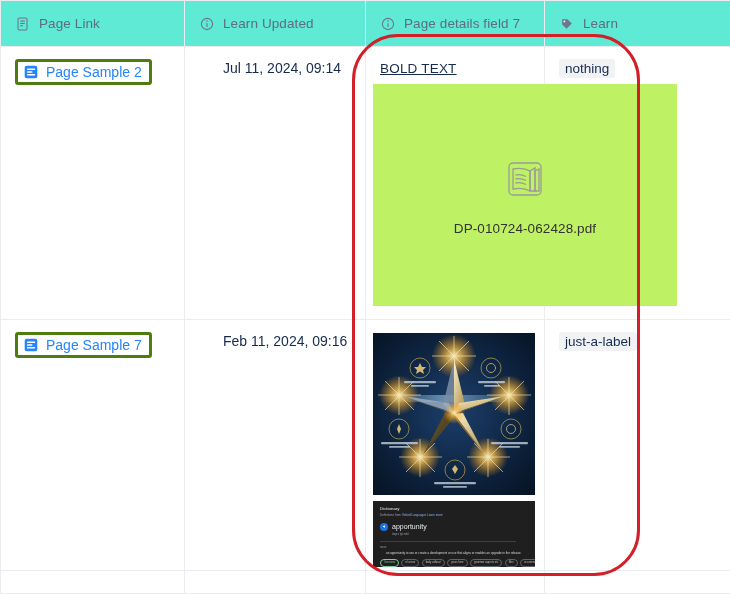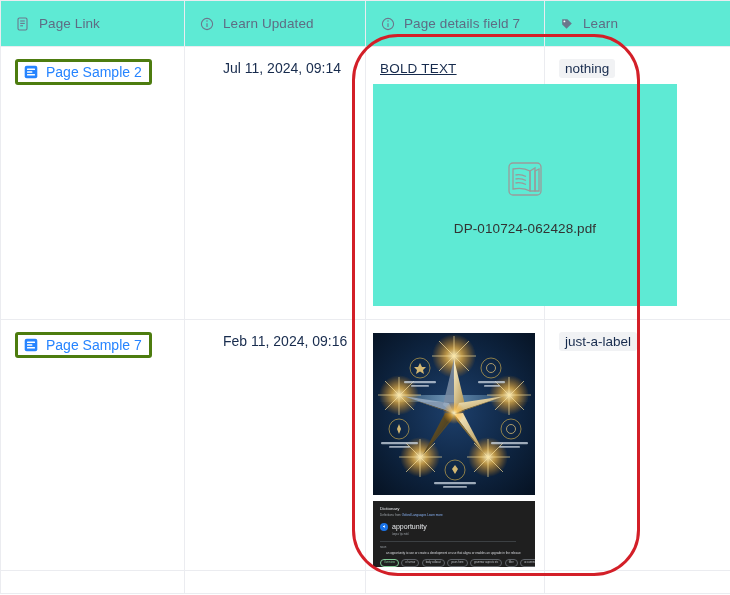--- a/index.html
+++ b/index.html
@@ -131,21 +131,21 @@
     white-space: nowrap;
   }
 
   
   .pdf-preview {
     position: absolute;
     left: 373px;
     top: 84px;
     width: 304px;
     height: 222px;
-    background: #5eead4;
+    background: #bef264;
     display: flex;
     flex-direction: column;
     align-items: center;
     justify-content: center;
     gap: 14px;
     z-index: 2;
   }
   .pdf-name {
     font-size: 13.5px;
     color: #333333;

